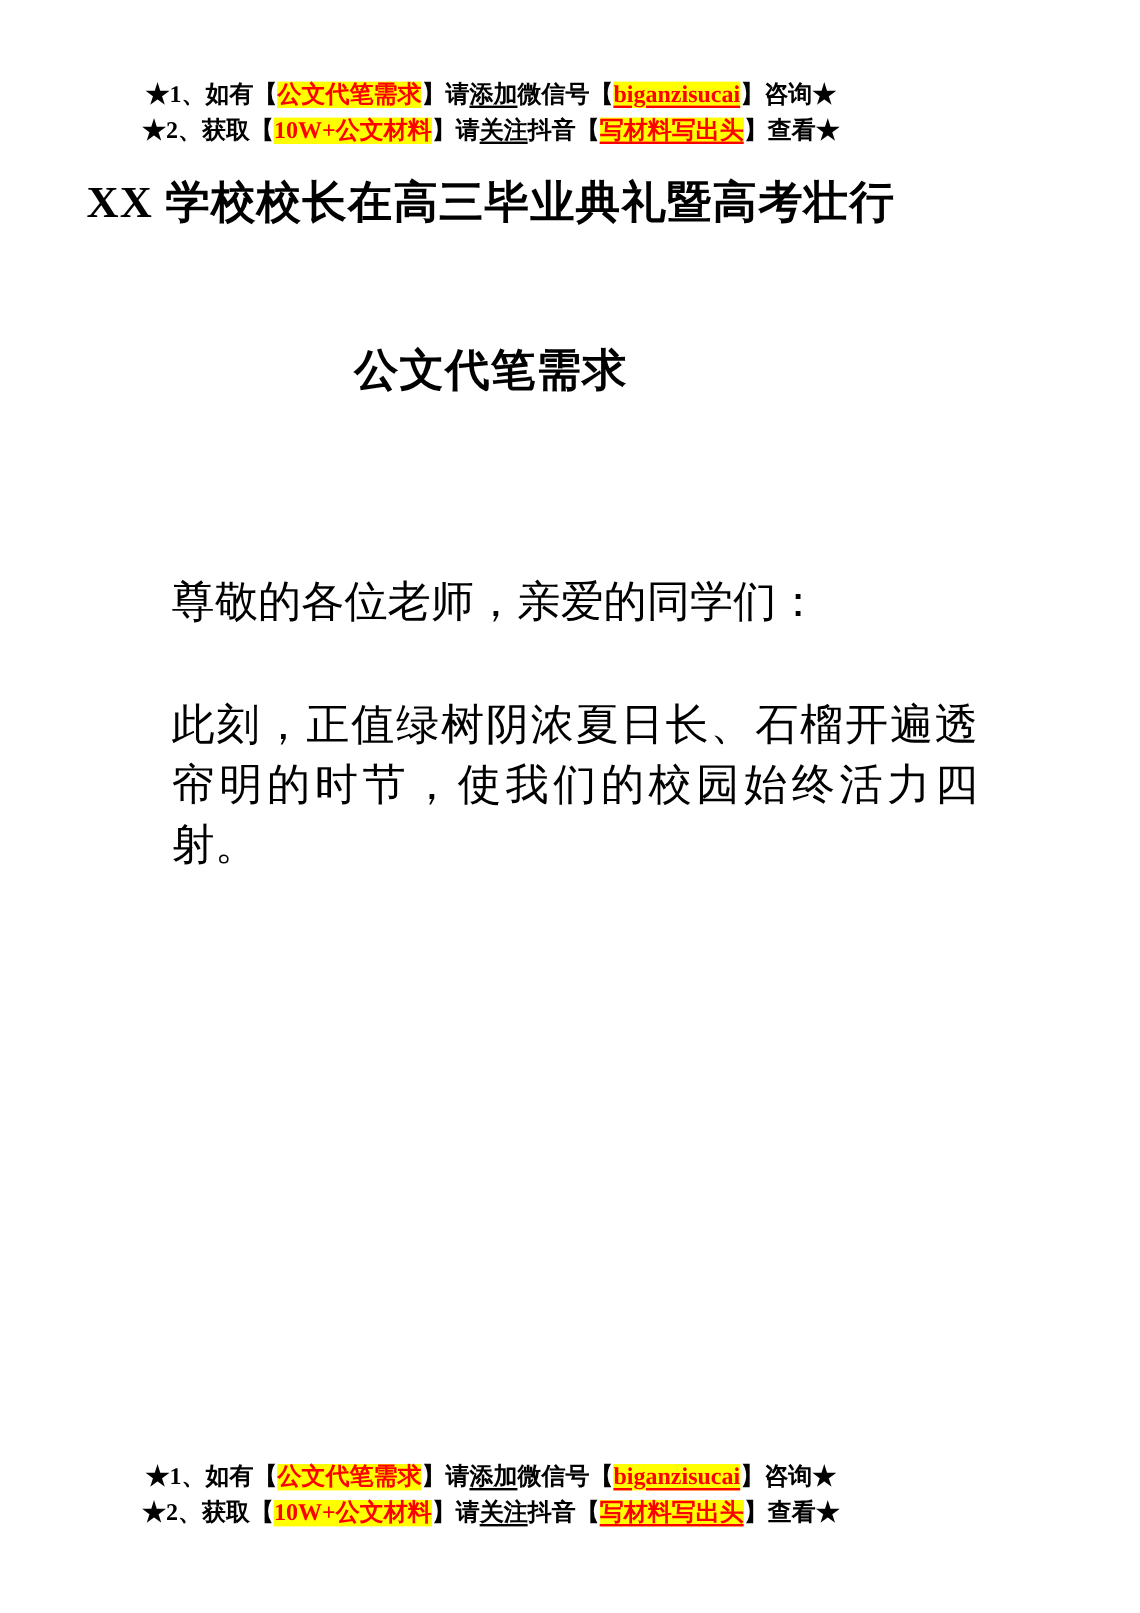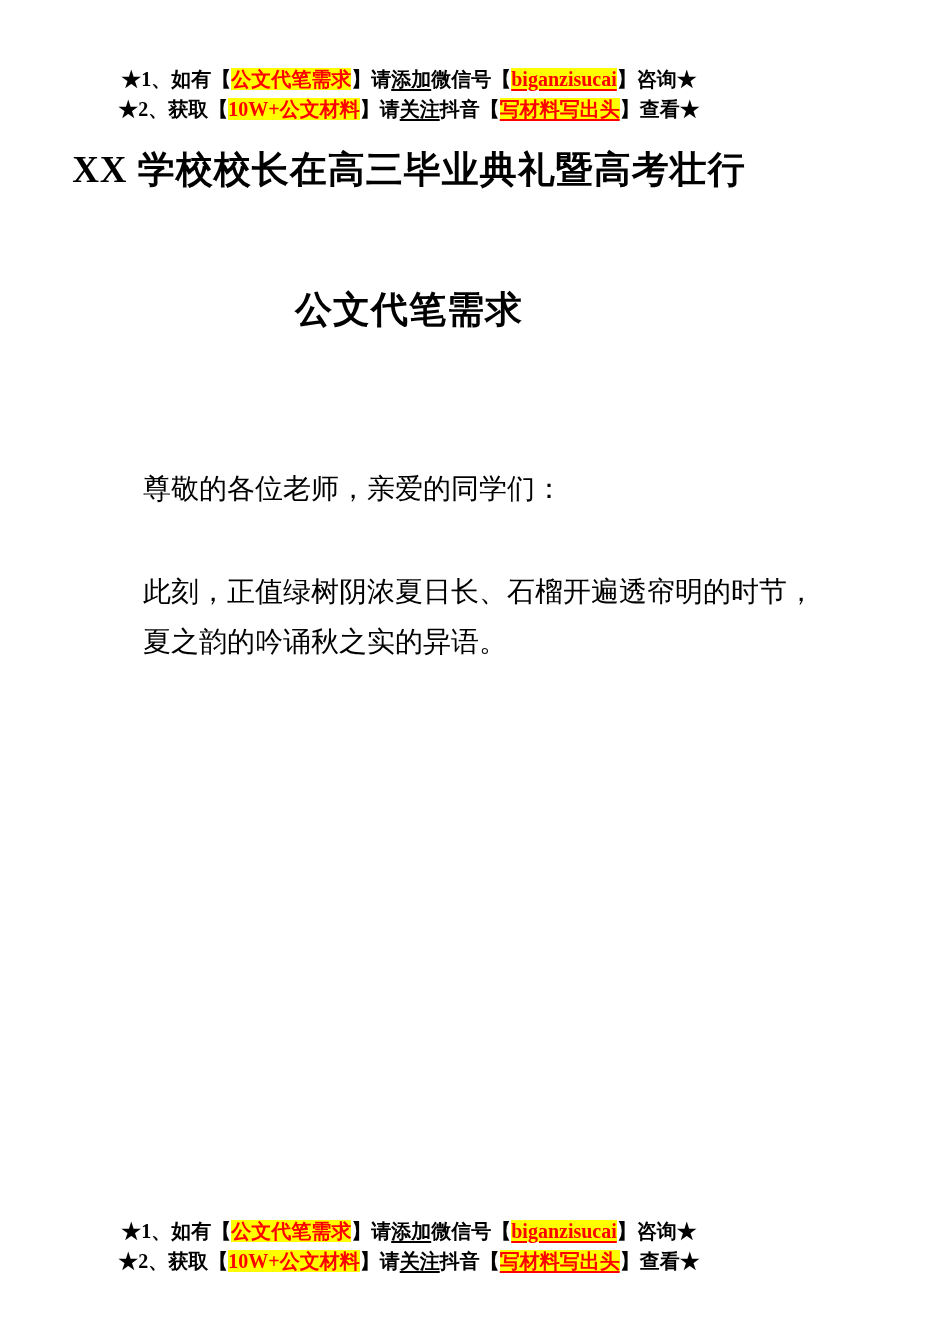--- a/index.html
+++ b/index.html
@@ -52,24 +52,24 @@
     right: 0;
     text-align: center;
     font-weight: 700;
     font-size: 37px;
     line-height: 48px;
     letter-spacing: 1px;
   }
   .title-line-1 { margin-bottom: 92px; }
   .body-text {
     position: absolute;
-    top: 464px;
+    top: 476px;
     left: 143px;
     width: 672px;
-    font-size: 28px;
+    font-size: 36px;
     line-height: 50px;
     font-weight: 400;
     text-align: justify;
     text-justify: inter-ideograph;
   }
   .para {
     margin: 0 0 53px 0;
     padding: 0;
   }
   .para:last-child { margin-bottom: 0; }
@@ -84,21 +84,21 @@
     <div class="notice-line"><span class="seg seg-plain">★2、获取【</span><span class="seg seg-red-highlight">10W+公文材料</span><span class="seg seg-plain">】请</span><span class="seg seg-underline">关注</span><span class="seg seg-plain">抖音【</span><span class="seg seg-red-highlight-underline">写材料写出头</span><span class="seg seg-plain">】查看★</span></div>
   </div>
 
   <div class="title">
     <div class="title-line title-line-1">XX 学校校长在高三毕业典礼暨高考壮行</div>
     <div class="title-line title-line-2">公文代笔需求</div>
   </div>
 
   <div class="body-text">
     <p class="para">尊敬的各位老师，亲爱的同学们：</p>
-    <p class="para">此刻，正值绿树阴浓夏日长、石榴开遍透帘明的时节，夏之韵的吟诵秋之实的异语。</p>
+    <p class="para">此刻，正值绿树阴浓夏日长、石榴开遍透帘明的时节，使我们的校园始终活力四射。</p>
   </div>
 
   <div class="notice notice-bottom">
     <div class="notice-line"><span class="seg seg-plain">★1、如有【</span><span class="seg seg-red-highlight">公文代笔需求</span><span class="seg seg-plain">】请</span><span class="seg seg-underline">添加</span><span class="seg seg-plain">微信号【</span><span class="seg seg-red-highlight-underline">biganzisucai</span><span class="seg seg-plain">】咨询★</span></div>
     <div class="notice-line"><span class="seg seg-plain">★2、获取【</span><span class="seg seg-red-highlight">10W+公文材料</span><span class="seg seg-plain">】请</span><span class="seg seg-underline">关注</span><span class="seg seg-plain">抖音【</span><span class="seg seg-red-highlight-underline">写材料写出头</span><span class="seg seg-plain">】查看★</span></div>
   </div>
 
 </div>
 
 </body></html>

